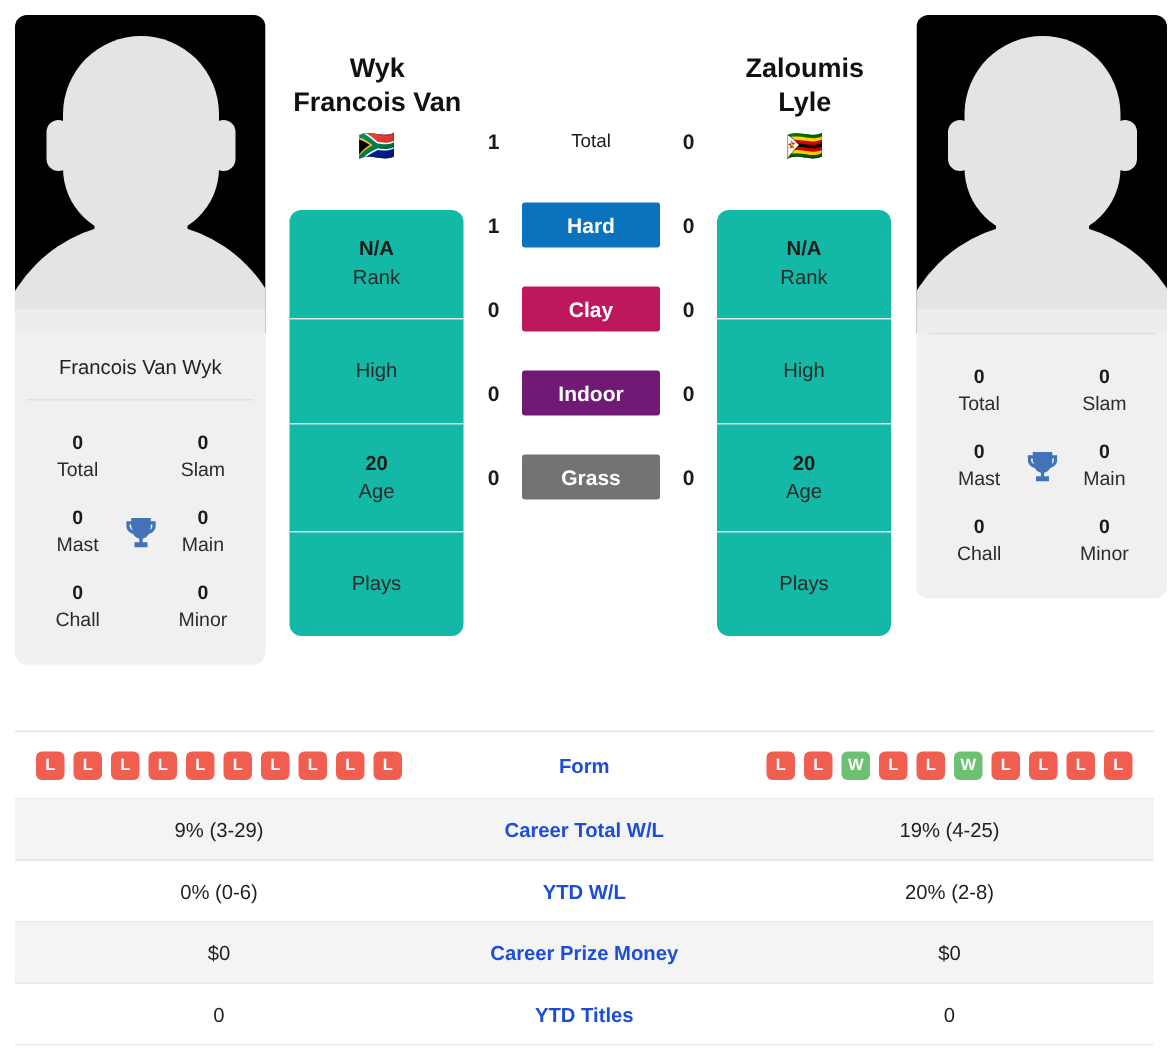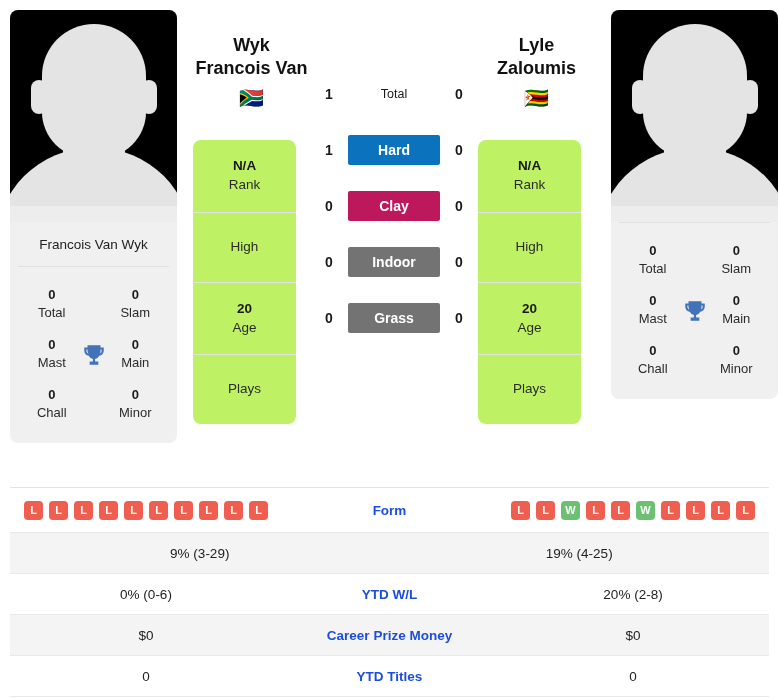--- a/index.html
+++ b/index.html
@@ -117,23 +117,23 @@
     position: absolute;
     left: 50%;
     top: 50%;
     transform: translate(-50%, -50%);
     width: 26px;
     height: 26px;
   }
 
   
   .info-card {
-    width: 103px;
+    width: 116px;
     flex: 0 0 117px;
-    background: #bef264;
+    background: #14b8a6;
     border-radius: 8px;
     margin-top: 162px;
     overflow: hidden;
   }
   .info-row {
     text-align: center;
     padding: 17px 4px;
     border-bottom: 1px solid #e3e3e3;
   }
   .info-row:last-child { border-bottom: none; }
@@ -319,34 +319,34 @@
         <div class="surf-pill" id="pill-1" style="background: rgb(11, 115, 189);">Hard</div>
         <div class="h2h-score">0</div>
       </div>
       <div class="h2h-row">
         <div class="h2h-score">0</div>
         <div class="surf-pill" id="pill-2" style="background: #be185d;">Clay</div>
         <div class="h2h-score">0</div>
       </div>
       <div class="h2h-row">
         <div class="h2h-score">0</div>
-        <div class="surf-pill" id="pill-3" style="background: #737373;">Indoor</div>
+        <div class="surf-pill" id="pill-3" style="background: #701a75;">Indoor</div>
         <div class="h2h-score">0</div>
       </div>
       <div class="h2h-row">
         <div class="h2h-score">0</div>
         <div class="surf-pill" id="pill-4" style="background: #737373;">Grass</div>
         <div class="h2h-score">0</div>
       </div>
     </div>
 
     <div style="flex:0 0 117px; margin-right:16px;">
       <div style="text-align:center; padding-top:24px;">
+        <div style="font-size:18px;font-weight:bold;color:#111;line-height:1.25;">Zaloumis</div>
         <div style="font-size:18px;font-weight:bold;color:#111;line-height:1.25;">Lyle</div>
-        <div style="font-size:18px;font-weight:bold;color:#111;line-height:1.25;">Zaloumis</div>
         <div style="margin-top:9px;font-size:20px;line-height:1;">🇿🇼</div>
       </div>
       <div class="info-card" style="margin-top:32px;">
         <div class="info-row">
           <div class="val">N/A</div>
           <div class="lbl">Rank</div>
         </div>
         <div class="info-row tall">
           <div class="lbl">High</div>
         </div>
@@ -432,20 +432,21 @@
             <div class="form-badge l">L</div>
             <div class="form-badge l">L</div>
             <div class="form-badge l">L</div>
             <div class="form-badge l">L</div>
           </div>
       </div>
     </div>
 
     <div class="stat-row shaded">
       <div class="left">9% (3-29)</div>
+      <div class="mid">Career Total W/L</div>
       <div class="right">19% (4-25)</div>
     </div>
 
     <div class="stat-row">
       <div class="left">0% (0-6)</div>
       <div class="mid">YTD W/L</div>
       <div class="right">20% (2-8)</div>
     </div>
 
     <div class="stat-row shaded">

